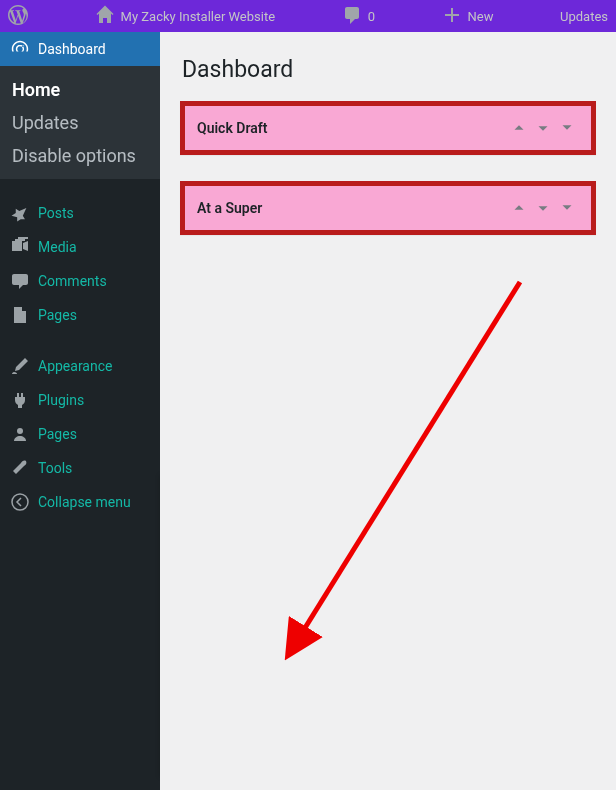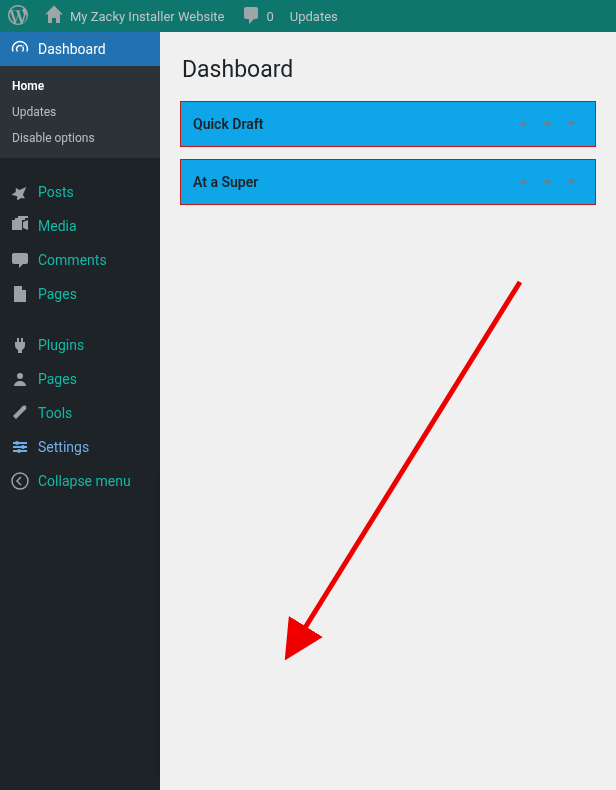--- a/index.html
+++ b/index.html
@@ -1,56 +1,56 @@
 <!DOCTYPE html>
 <html><head>
 <meta charset="utf-8">
 <style>
   * { box-sizing: border-box; margin: 0; padding: 0; }
   html, body { width: 616px; height: 790px; font-family: -apple-system, BlinkMacSystemFont, "Segoe UI", Roboto, sans-serif; font-size: 13px; color: #444; background: #f0f0f1; overflow: hidden; }
   body { position: relative; }
 
   
-  .adminbar { height: 32px; background: #0f766e; color: #c3c4c7; display: flex; align-items: stretch; font-size: 13px; }
+  .adminbar { height: 32px; background: #6d28d9; color: #c3c4c7; display: flex; align-items: stretch; font-size: 13px; justify-content: space-between; }
   .adminbar .ab-item { display: flex; align-items: center; padding: 0 8px; color: #c3c4c7; gap: 6px; }
   .adminbar svg { width: 20px; height: 20px; fill: #a0a5aa; }
 
   
   .sidebar { position: absolute; top: 32px; left: 0; bottom: 0; width: 160px; background: #1d2327; color: #c3c4c7; }
   .menu-item { display: flex; align-items: center; height: 34px; padding-left: 10px; gap: 8px; cursor: pointer; position: relative; }
   .menu-item .micon { width: 20px; height: 20px; display: flex; align-items: center; justify-content: center; }
   .menu-item .micon svg { width: 20px; height: 20px; fill: rgba(240,246,252,.6); }
   .menu-item .mlabel { font-size: 14px; color: #14b8a6; }
   .menu-item.current { background: #2271b1; color: #fff; }
   .menu-item.current .mlabel { color: #fff; font-weight: 400; }
   .menu-item.current .micon svg { fill: #fff; }
   .menu-item.open .mlabel { color: #72aee6; }
   .menu-item.open .micon svg { fill: #72aee6; }
   .menu-item.sep { height: 5px; background: transparent; border-top: 1px solid transparent; padding: 0; margin-top: 6px; margin-bottom: 6px; }
   .menu-item.current::after {
     content: ""; position: absolute; right: -8px; top: 50%; margin-top: -8px;
     border: 8px solid transparent; border-right-color: #f0f0f1;
   }
   .submenu-inline { background: #2c3338; padding: 7px 0; }
-  .submenu-inline .sub-item { padding: 6px 12px; color: rgba(240,246,252,.7); font-size: 12px; cursor: pointer; }
+  .submenu-inline .sub-item { padding: 6px 12px; color: rgba(240,246,252,.7); font-size: 18px; cursor: pointer; }
   .submenu-inline .sub-item.current { color: #fff; font-weight: 600; }
 
   
   .flyout { position: absolute; left: 160px; top: 472px; width: 170px; background: #2c3338; padding: 6px 0; box-shadow: 0 3px 5px rgba(0,0,0,.2); }
   .flyout::before {
     content: ""; position: absolute; left: -8px; top: 14px;
     border: 8px solid transparent; border-right-color: #2c3338;
   }
   .flyout .fly-item { padding: 7px 14px; color: rgba(240,246,252,.7); font-size: 13px; cursor: pointer; border-left: 3px solid transparent; }
   .flyout .fly-item.hl { color: #72aee6; border-left: 3px solid #72aee6; }
 
   
   .main { position: absolute; top: 32px; left: 160px; right: 0; bottom: 0; padding: 10px 20px 20px 20px; background: #f0f0f1; }
   .main h1 { font-size: 23px; font-weight: 400; color: #1d2327; margin: 14px 0 18px 2px; }
-  .postbox { background: #0ea5e9; border: 1px solid #b91c1c; box-shadow: 0 1px 1px rgba(0,0,0,.04); margin-bottom: 12px; }
+  .postbox { background: #f9a8d4; border: 5px solid #b91c1c; box-shadow: 0 1px 1px rgba(0,0,0,.04); margin-bottom: 26px; }
   .postbox .hndle { display: flex; align-items: center; height: 44px; padding: 0 12px; font-size: 14px; font-weight: 600; color: #1d2327; }
   .postbox .hndle .title { flex: 1; }
   .hndle .ctl { width: 24px; height: 24px; display: flex; align-items: center; justify-content: center; color: #787c82; cursor: pointer; }
   .hndle .ctl svg { width: 18px; height: 18px; fill: #787c82; }
 
   
   .arrow-svg { position: absolute; top: 32px; left: 160px; width: 456px; height: 758px; pointer-events: none; }
 </style>
 </head>
 <body>
@@ -73,20 +73,28 @@
   </div>
   <div class="ab-item">
     <span>
       <svg viewBox="0 0 20 20">
           <path d="M5 2h10c1.1 0 2 .9 2 2v8c0 1.1-.9 2-2 2h-2l-5 5v-5H5c-1.1 0-2-.9-2-2V4c0-1.1.9-2 2-2z"></path>
         </svg>
     </span>
     <span>0</span>
   </div>
   <div class="ab-item">
+    <span>
+      <svg viewBox="0 0 20 20">
+          <path d="M17 9v2h-6v6H9v-6H3V9h6V3h2v6h6z"></path>
+        </svg>
+    </span>
+    <span>New</span>
+  </div>
+  <div class="ab-item">
     <span>Updates</span>
   </div>
 </div>
 
 <div class="sidebar">
   <div class="menu-item current">
     <span class="micon">
       <svg viewBox="0 0 20 20">
           <path d="M3.8 12.5c-.3-.8-.5-1.6-.5-2.5 0-3.7 3-6.7 6.7-6.7s6.7 3 6.7 6.7c0 .9-.2 1.7-.5 2.5h1.6c.2-.8.4-1.6.4-2.5 0-4.5-3.7-8.2-8.2-8.2S1.8 5.5 1.8 10c0 .9.1 1.7.4 2.5h1.6zM10 5.8c-2.3 0-4.2 1.9-4.2 4.2 0 .9.3 1.7.8 2.4l.1.1h1.9c-.8-.5-1.3-1.4-1.3-2.5 0-1.5 1.2-2.7 2.7-2.7.5 0 1 .2 1.4.4l3.3-2.3-2.7 3.1c.4.4.7 1 .7 1.5 0 1-.6 1.9-1.4 2.4h1.9l.1-.1c.5-.7.8-1.5.8-2.4 0-2.3-1.9-4.2-4.2-4.2z"></path>
         </svg>
@@ -128,20 +136,28 @@
       <svg viewBox="0 0 20 20">
           <path d="M4 2h8l4 4v12H4V2zm8 0v4h4l-4-4z"></path>
         </svg>
     </span>
     <span class="mlabel">Pages</span>
   </div>
   <div class="menu-item sep"></div>
   <div class="menu-item">
     <span class="micon">
       <svg viewBox="0 0 20 20">
+          <path d="M15 2l3 3-9 9-4 1 1-4 9-9zM4 16c-1 0-2 1-2 2h5c0-1-1-2-3-2z"></path>
+        </svg>
+    </span>
+    <span class="mlabel">Appearance</span>
+  </div>
+  <div class="menu-item">
+    <span class="micon">
+      <svg viewBox="0 0 20 20">
           <path d="M7 3v4H5v3c0 2 1 4 3 5v3h4v-3c2-1 3-3 3-5V7h-2V3h-2v4H9V3H7z"></path>
         </svg>
     </span>
     <span class="mlabel">Plugins</span>
   </div>
   <div class="menu-item">
     <span class="micon">
       <svg viewBox="0 0 20 20">
           <circle cx="10" cy="7" r="3"></circle>
           <path d="M4 17c0-3 3-5 6-5s6 2 6 5H4z"></path>
@@ -149,31 +165,20 @@
     </span>
     <span class="mlabel">Pages</span>
   </div>
   <div class="menu-item">
     <span class="micon">
       <svg viewBox="0 0 20 20">
           <path d="M16 3c-2-1-4 0-5 2l-8 8 3 3 8-8c2-1 3-3 2-5zM5 15l-1-1"></path>
         </svg>
     </span>
     <span class="mlabel">Tools</span>
-  </div>
-  <div class="menu-item open">
-    <span class="micon">
-      <svg viewBox="0 0 20 20">
-          <path d="M3 5h3v2H3zM8 5h9v2H8zM3 9h9v2H3zM14 9h3v2h-3zM3 13h5v2H3zM10 13h7v2h-7z"></path>
-          <circle cx="7" cy="6" r="2"></circle>
-          <circle cx="13" cy="10" r="2"></circle>
-          <circle cx="9" cy="14" r="2"></circle>
-        </svg>
-    </span>
-    <span class="mlabel">Settings</span>
   </div>
   <div class="menu-item">
     <span class="micon">
       <svg viewBox="0 0 20 20">
           <circle cx="10" cy="10" r="8" fill="none" stroke="rgba(240,246,252,.6)" stroke-width="1.5"></circle>
           <path d="M11 6l-4 4 4 4" fill="none" stroke="rgba(240,246,252,.6)" stroke-width="1.5"></path>
         </svg>
     </span>
     <span class="mlabel">Collapse menu</span>
   </div>

